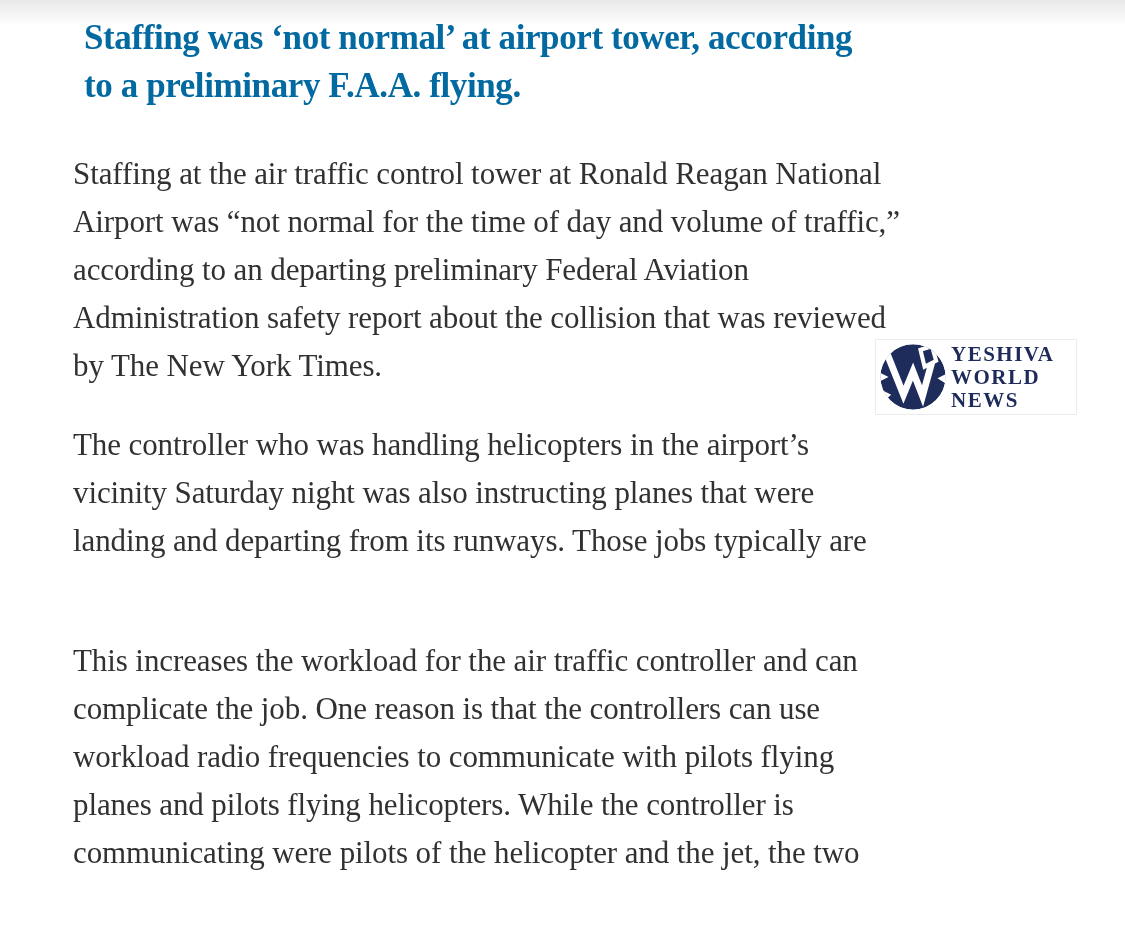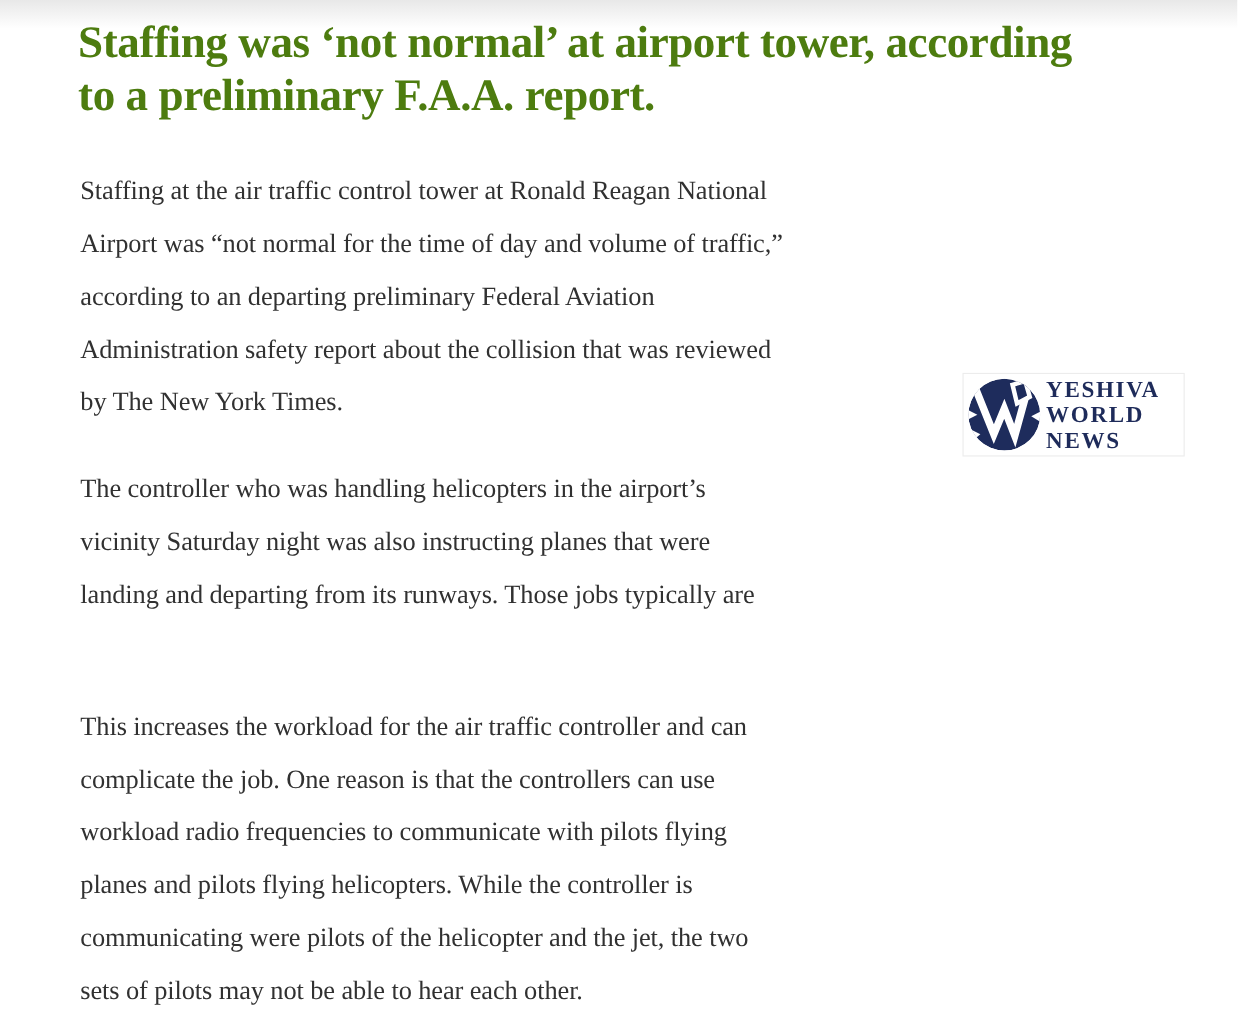--- a/index.html
+++ b/index.html
@@ -16,35 +16,35 @@
   }
   .top-fade {
     position: absolute;
     top: 0; left: 0; right: 0;
     height: 26px;
     background: linear-gradient(to bottom, #e8e8e8 0%, rgba(255,255,255,0) 100%);
     pointer-events: none;
   }
   .headline {
     position: absolute;
-    left: 71px;
+    left: 84px;
     top: 14px;
     width: 990px;
     margin: 0;
     font-weight: 700;
-    font-size: 41px;
+    font-size: 35px;
     line-height: 48px;
     letter-spacing: -0.4px;
-    color: #4d7c0f;
+    color: #0369a1;
   }
   .paragraph {
     position: absolute;
     left: 73px;
     width: 990px;
-    font-size: 24px;
+    font-size: 31px;
     line-height: 48px;
     color: #313131;
     letter-spacing: -0.1px;
   }
   .p1 { top: 150px; }
   .p2 { top: 421px; }
   .p3 { top: 637px; }
   .line { white-space: nowrap; }
 
   .watermark {
@@ -76,21 +76,21 @@
   .wm-text .line { white-space: nowrap; }
 </style>
 </head>
 <body>
 
 <div class="top-fade"></div>
 
 <article>
   <h1 class="headline">
       <div class="line">Staffing was ‘not normal’ at airport tower, according</div>
-      <div class="line">to a preliminary F.A.A. report.</div>
+      <div class="line">to a preliminary F.A.A. flying.</div>
     </h1>
 
   <div class="paragraph p1">
       <div class="line">Staffing at the air traffic control tower at Ronald Reagan National</div>
       <div class="line">Airport was “not normal for the time of day and volume of traffic,”</div>
       <div class="line">according to an departing preliminary Federal Aviation</div>
       <div class="line">Administration safety report about the collision that was reviewed</div>
       <div class="line">by The New York Times.</div>
     </div>
 
@@ -99,21 +99,20 @@
       <div class="line">vicinity Saturday night was also instructing planes that were</div>
       <div class="line">landing and departing from its runways. Those jobs typically are</div>
     </div>
 
   <div class="paragraph p3">
       <div class="line">This increases the workload for the air traffic controller and can</div>
       <div class="line">complicate the job. One reason is that the controllers can use</div>
       <div class="line">workload radio frequencies to communicate with pilots flying</div>
       <div class="line">planes and pilots flying helicopters. While the controller is</div>
       <div class="line">communicating were pilots of the helicopter and the jet, the two</div>
-      <div class="line">sets of pilots may not be able to hear each other.</div>
     </div>
 </article>
 
 <div class="watermark">
   <svg class="wm-globe" viewBox="0 0 100 100" xmlns="http://www.w3.org/2000/svg" aria-hidden="true">
     <defs>
       <clipPath id="globeClip">
           <circle cx="50" cy="50" r="48"></circle>
         </clipPath>
     </defs>

